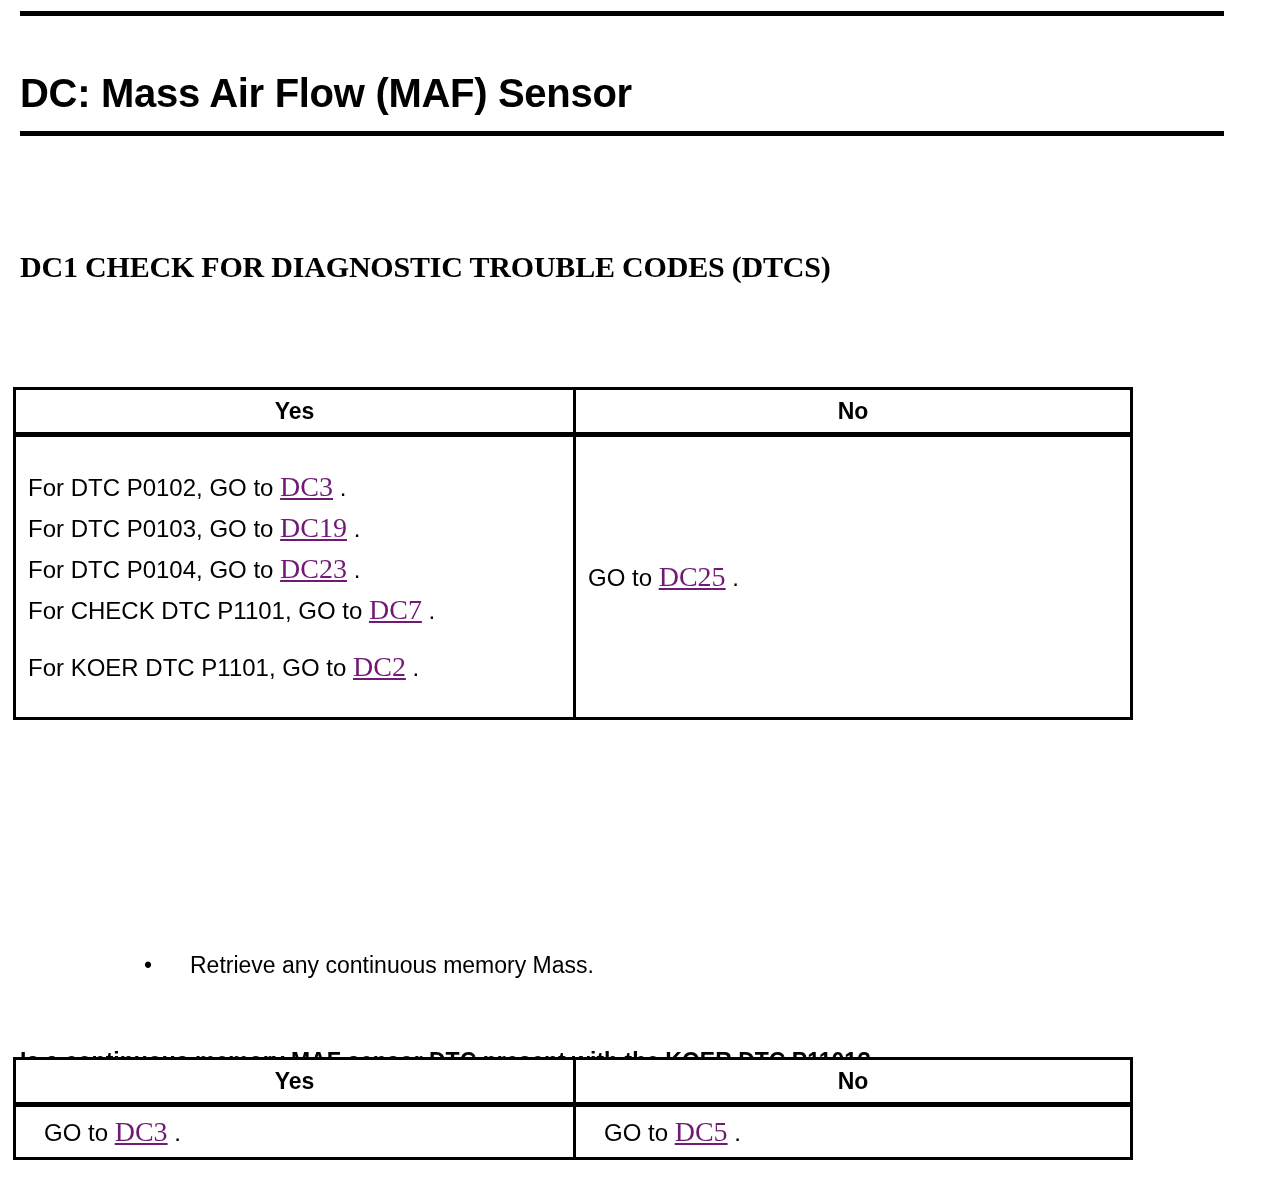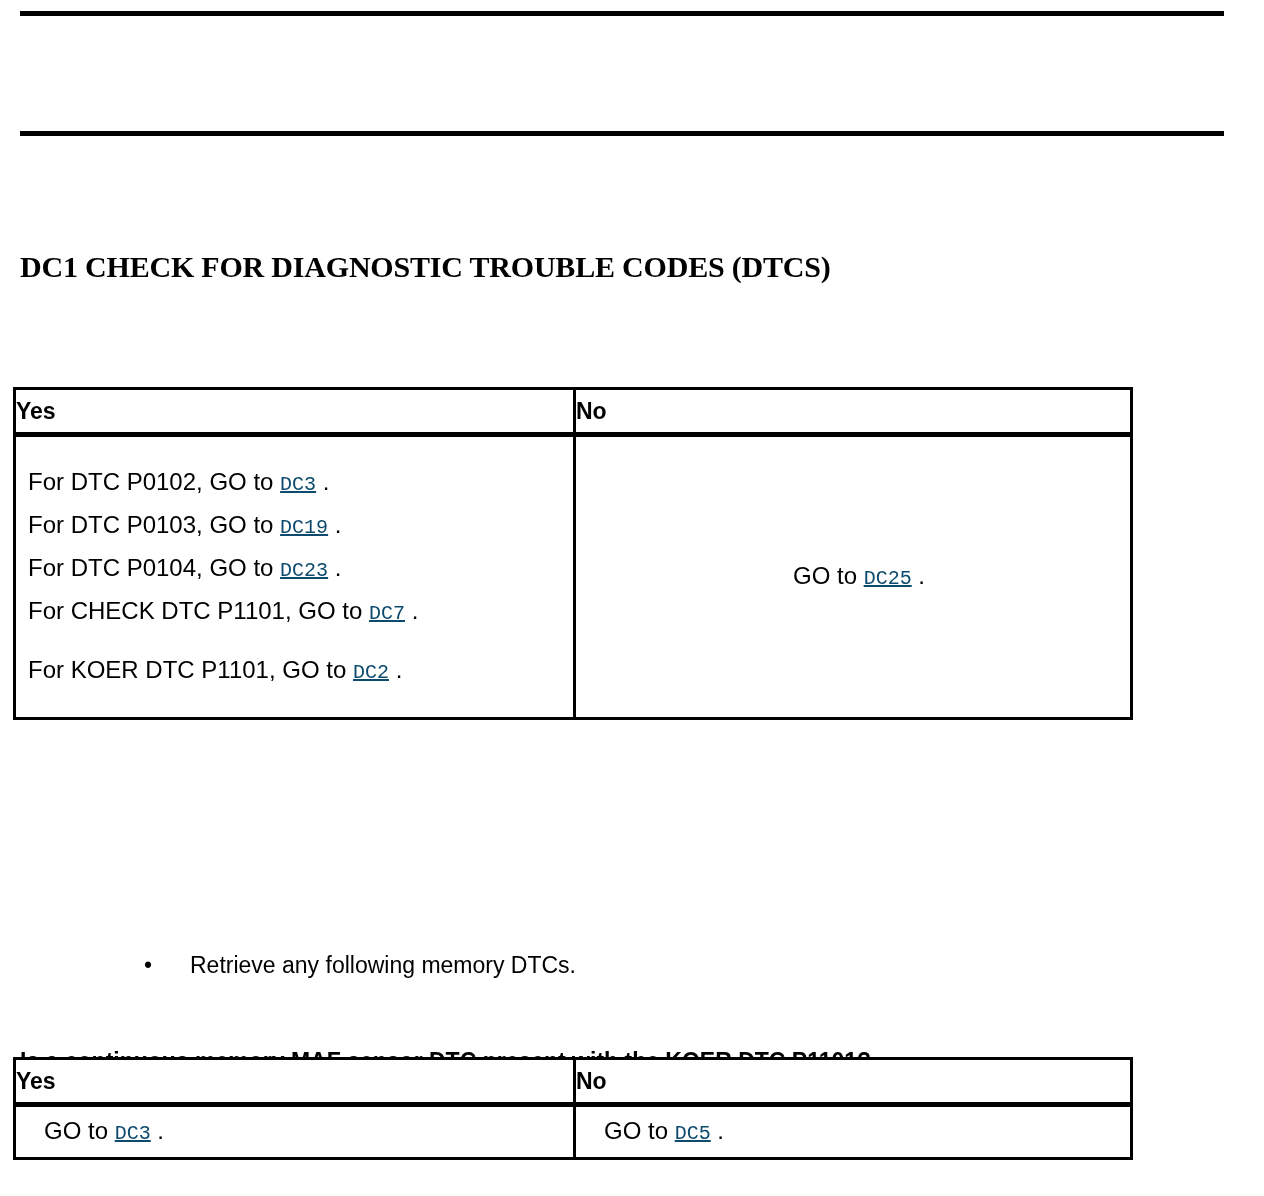--- a/index.html
+++ b/index.html
@@ -119,33 +119,33 @@
     vertical-align: middle;
     background: #ffffff;
   }
   .yn-table .col-yes { width: 560px; }
   .yn-table .col-no  { width: 557px; }
 
   .yn-table th {
     font-family: "Liberation Sans", sans-serif;
     font-weight: bold;
     font-size: 23px;
-    text-align: left;
+    text-align: center;
     border-bottom-width: 5px;
   }
   .yn-table td {
     font-family: "Liberation Sans", sans-serif;
     font-size: 24px;
     text-align: left;
   }
 
   .table-1 { top: 387px; }
   .table-1 th { height: 42px; }
   .table-1 .cell-body { height: 280px; padding: 0 0 0 12px; }
-  .table-1 .cell-no   { vertical-align: middle; text-align: center; }
+  .table-1 .cell-no   { vertical-align: middle; }
 
   .table-2 { top: 1057px; }
   .table-2 th { height: 42px; }
   .table-2 td { height: 50px; padding: 0 0 0 28px; }
 
   .answer-lines {
     display: flex;
     flex-direction: column;
     justify-content: center;
     height: 100%;
@@ -155,39 +155,40 @@
     font-size: 24px;
     line-height: 30px;
     white-space: nowrap;
     margin: 5px 0;
   }
   .answer-line:first-child { margin-top: 0; }
   .answer-line:last-child  { margin-bottom: 0; margin-top: 21px; }
 
   
   .xref {
-    font-family: Liberation Mono, monospace;
-    font-size: 20px;
+    font-family: Liberation Serif, serif;
+    font-size: 28px;
     text-decoration: underline;
-    color: #0c4a6e;
+    color: #701a75;
     cursor: pointer;
   }
   .single-answer {
     font-family: "Liberation Sans", sans-serif;
     font-size: 24px;
     line-height: 30px;
     white-space: nowrap;
   }
 </style>
 </head>
 <body>
 
 <div class="page">
 
   <div class="rule rule-top"></div>
+  <h1 class="doc-title">DC: Mass Air Flow (MAF) Sensor</h1>
   <div class="rule rule-bottom"></div>
 
   <h2 class="step-heading heading-dc1">DC1 CHECK FOR DIAGNOSTIC TROUBLE CODES (DTCS)</h2>
 
 
   <table class="yn-table table-1">
     <colgroup>
       <col class="col-yes">
       <col class="col-no">
     </colgroup>
@@ -224,21 +225,21 @@
           </div>
         </td>
       </tr>
     </tbody>
   </table>
 
 
   <div class="bullet-list">
     <div class="bullet-row">
       <span class="bullet-mark">•</span>
-      <span class="bullet-text">Retrieve any following memory DTCs.</span>
+      <span class="bullet-text">Retrieve any continuous memory Mass.</span>
     </div>
   </div>
 
   <p class="question question-2">Is a continuous memory MAF sensor DTC present with the KOER DTC P1101?</p>
 
   <table class="yn-table table-2">
     <colgroup>
       <col class="col-yes">
       <col class="col-no">
     </colgroup>

